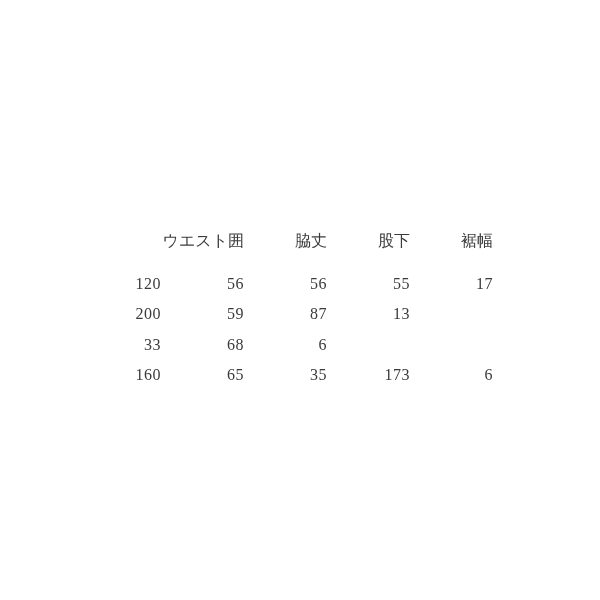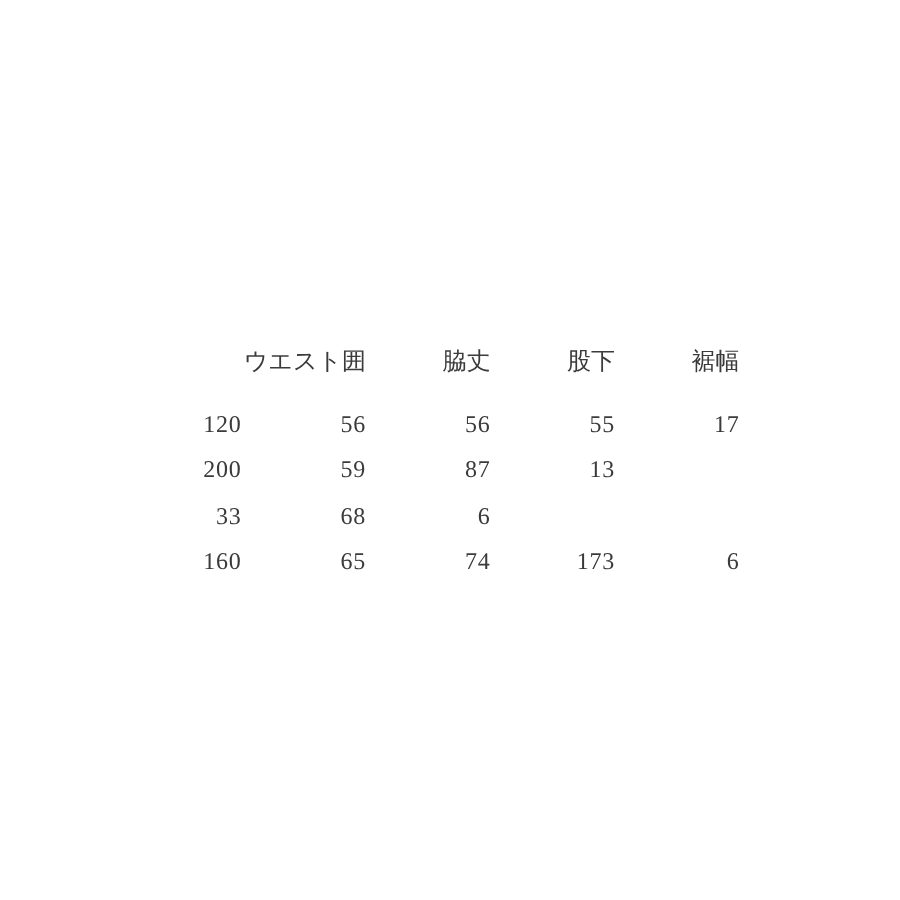--- a/index.html
+++ b/index.html
@@ -72,18 +72,18 @@
 
   <div class="chart-row">
     <div class="cell">33</div>
     <div class="cell">68</div>
     <div class="cell">6</div>
   </div>
 
   <div class="chart-row">
     <div class="cell">160</div>
     <div class="cell">65</div>
-    <div class="cell">74</div>
+    <div class="cell">35</div>
     <div class="cell">173</div>
     <div class="cell">6</div>
   </div>
 
 </div>
 
 </body></html>

